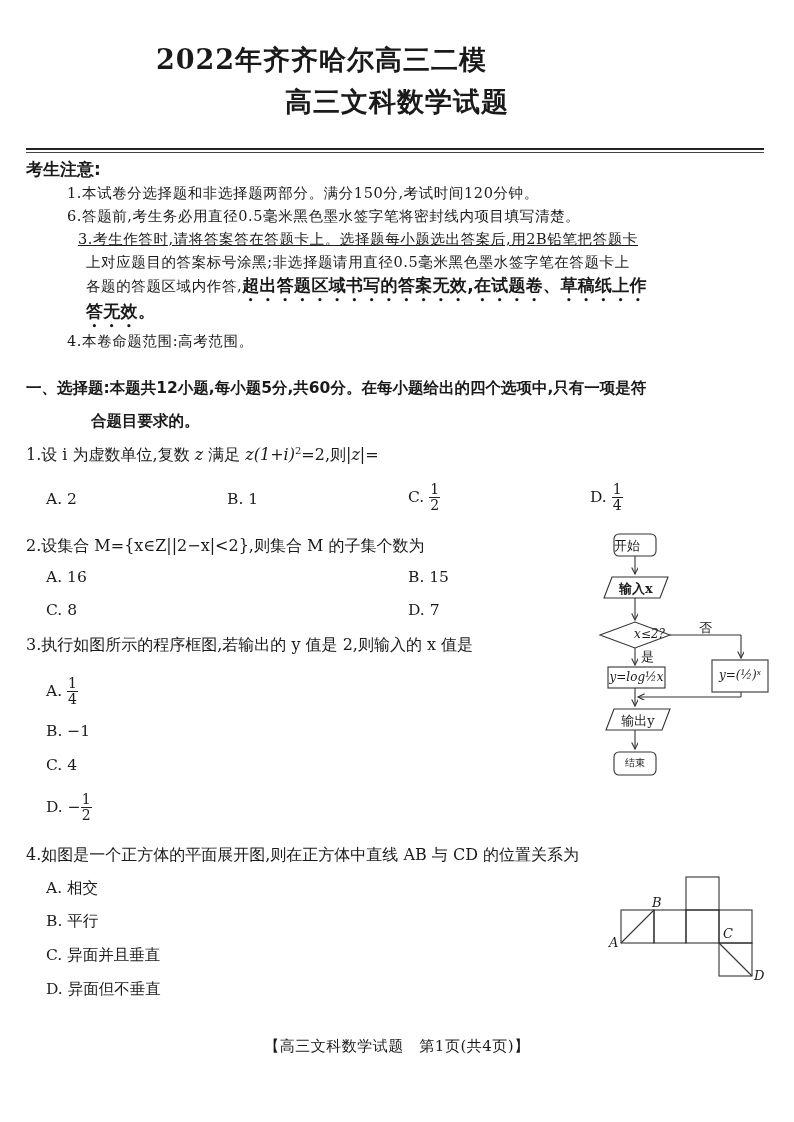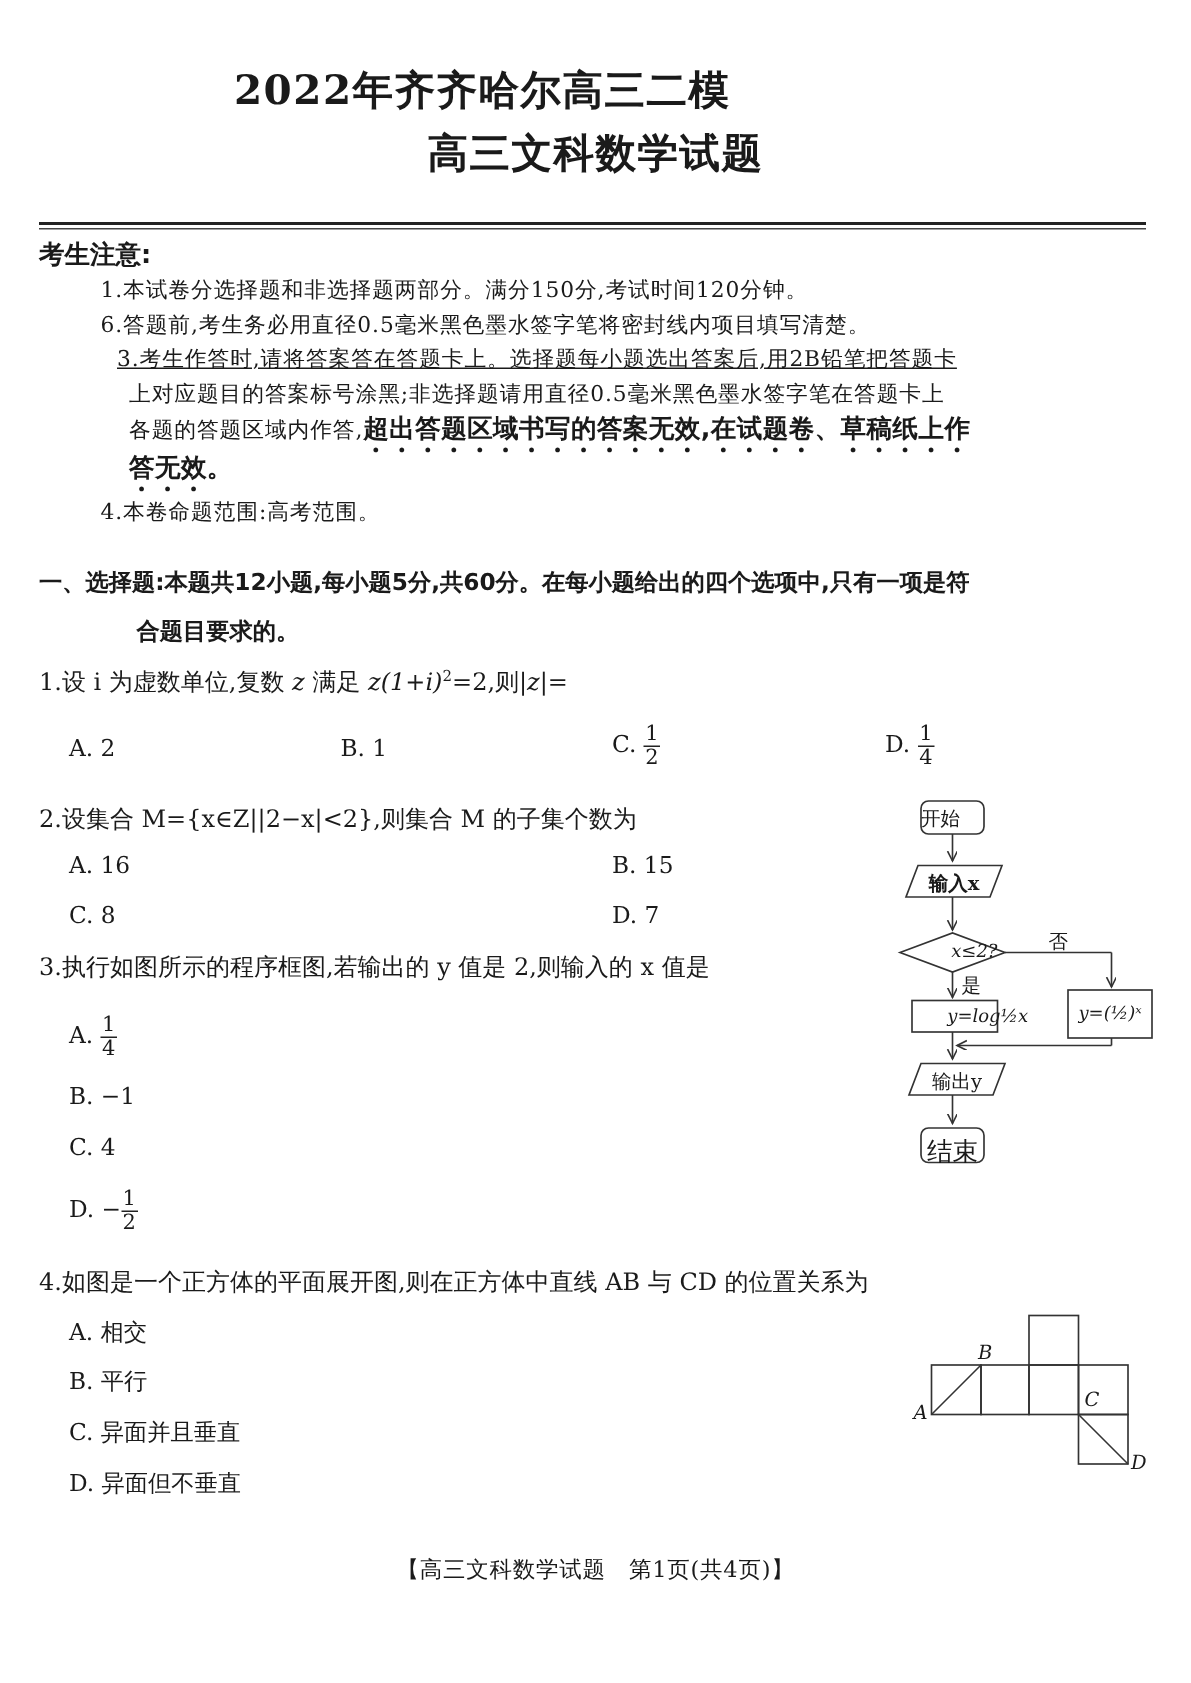--- a/index.html
+++ b/index.html
@@ -113,24 +113,24 @@
     <line x1="635" y1="730" x2="635" y2="749" marker-end="url(#arr)"></line>
 
     <rect x="614" y="752" width="42" height="23" rx="5"></rect>
   </g>
 </svg>
 <div class="abs" style="left:614px; top:537px; width:42px; text-align:left; font-size:13px;">开始</div>
 <div class="abs" style="left:606px; top:580px; width:60px; text-align:center; font-size:13px;font-weight:bold;">输入x</div>
 <div class="abs" style="left:605px; top:627px; width:60px; text-align:right; font-size:12px; font-style:italic;">x≤2?</div>
 <div class="abs" style="left:641px; top:648px; font-size:13px;">是</div>
 <div class="abs" style="left:699px; top:619px; font-size:13px;">否</div>
-<div class="abs" style="left:608px; top:670px; width:57px; text-align:center; font-size:12px; font-style:italic;padding-left:22px;">y=log½x</div>
+<div class="abs" style="left:608px; top:670px; width:57px; text-align:center; font-size:12px; font-style:italic;">y=log½x</div>
 <div class="abs" style="left:712px; top:668px; width:56px; text-align:center; font-size:12px; font-style:italic;">y=(½)ˣ</div>
 <div class="abs" style="left:608px; top:712px; width:60px; text-align:center; font-size:13px;">输出y</div>
-<div class="abs" style="left:614px; top:756px; width:42px; text-align:center; font-size:17px;">结束</div>
+<div class="abs" style="left:614px; top:756px; width:42px; text-align:center; font-size:10px;">结束</div>
 
 <div class="abs q" style="left:26px; top:845px;">4.如图是一个正方体的平面展开图,则在正方体中直线 AB 与 CD 的位置关系为</div>
 <div class="abs opt" style="left:46px; top:878px;">A. 相交</div>
 <div class="abs opt" style="left:46px; top:911px;">B. 平行</div>
 <div class="abs opt" style="left:46px; top:945px;">C. 异面并且垂直</div>
 <div class="abs opt" style="left:46px; top:979px;">D. 异面但不垂直</div>
 
 <svg class="abs" style="left:0; top:0;" width="794" height="1122">
   <g stroke="#333" stroke-width="1.1" fill="none">
     <rect x="686" y="877" width="33" height="33"></rect>

